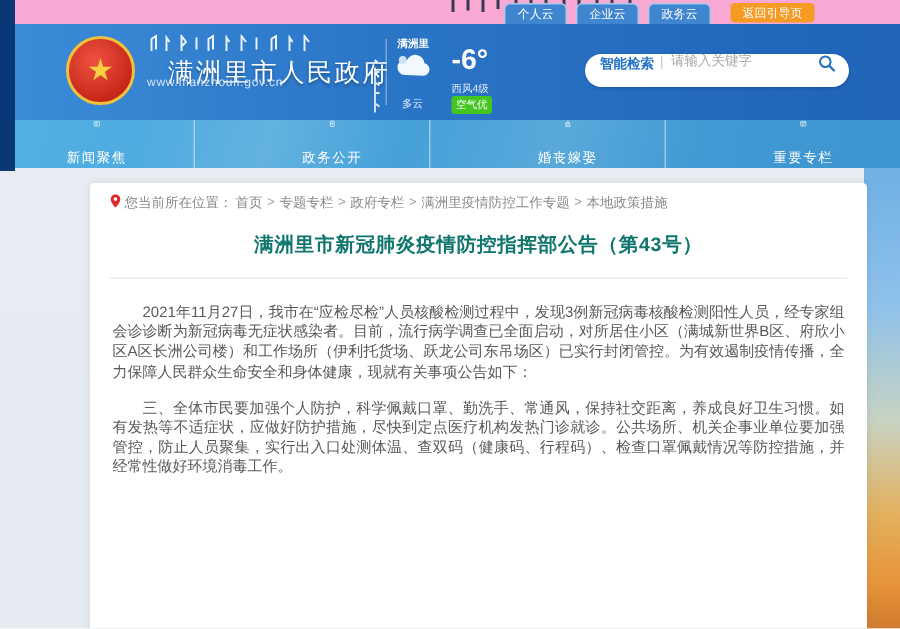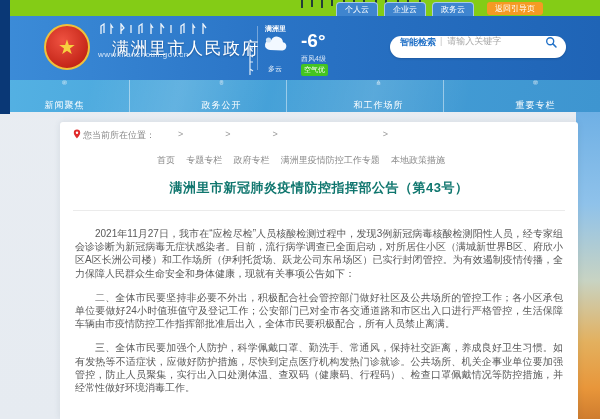--- a/index.html
+++ b/index.html
@@ -8,21 +8,21 @@
     position:relative;
     font-family:"Liberation Sans","DejaVu Sans",sans-serif;
     background:linear-gradient(180deg,#e9edf2 0%,#e6ebf1 100%);
   }
   
   .bg-right {
     position:absolute; right:0; top:112px; width:24px; height:307px;
     background:linear-gradient(180deg,#6fb0e5 0%,#8fc2ea 30%,#c8d3c2 55%,#e3b05e 75%,#e8963a 90%,#cf7c2e 100%);
   }
   
-  .topbar { position:absolute; top:0; left:0; right:0; height:16px; background:#84cc16; }
+  .topbar { position:absolute; top:0; left:0; right:0; height:16px; background:#f9a8d4; }
   .mongol-top { position:absolute; left:298px; top:0; width:132px; height:8px; overflow:hidden; }
   .cloud-tabs { position:absolute; left:336px; top:2px; display:flex; gap:6px; }
   .cloud-tab {
     height:14px; line-height:13px; padding:0 8px; font-size:8px; color:#fff;
     background:#3f85cf; border:1px solid rgba(255,255,255,.55); border-bottom:none;
     border-radius:4px 4px 0 0; text-decoration:none; cursor:pointer;
   }
   .back-btn {
     position:absolute; left:487px; top:2px; height:13px; line-height:12px;
     padding:0 8px; font-size:8px; color:#fff; background:#f59a23;
@@ -55,21 +55,21 @@
   .w-temp { position:absolute; left:38px; top:8px; font-size:19px; font-weight:bold; }
   .w-wind { position:absolute; left:38px; top:32px; font-size:7px; color:#dce9f8; }
   .w-air  { position:absolute; left:38px; top:42px; font-size:7px; color:#fff; background:#44c520; padding:1px 3px; border-radius:2px; }
   .search-pill {
     position:absolute; left:390px; top:20px; width:176px; height:22px;
     background:#fff; border-radius:11px; display:flex; align-items:flex-start;
     padding:0 8px 0 10px; box-shadow:0 1px 2px rgba(0,30,70,.25);
   }
   .s-label { font-size:9px; font-weight:bold; color:#2372c8; white-space:nowrap; }
   .s-div { font-size:9px; color:#c4c4c4; margin:0 5px 0 4px; }
-  .s-input { flex:1; min-width:0; border:none; outline:none; background:transparent; font-size:9px; color:#444; font-family:Liberation Serif, serif; }
+  .s-input { flex:1; min-width:0; border:none; outline:none; background:transparent; font-size:9px; color:#444; font-family:Liberation Mono, monospace; }
   .s-input::placeholder { color:#a8a8a8; }
   .s-icon { width:13px; height:13px; flex:0 0 auto; cursor:pointer; }
   
   .navbar {
     position:absolute; top:80px; left:0; right:0; height:32px; display:flex;
     background:linear-gradient(100deg,#54b1e3 0%,#46a2d9 40%,#3e95d0 100%);
   }
   .navbar::before {
     content:""; position:absolute; inset:0; pointer-events:none;
     background:linear-gradient(105deg,transparent 15%,rgba(255,255,255,.14) 30%,transparent 45%,rgba(255,255,255,.12) 62%,transparent 78%);
@@ -87,21 +87,21 @@
   .container {
     position:absolute; left:60px; top:122px; width:518px; height:297px;
     background:#fff; border-radius:3px 3px 0 0; box-shadow:0 0 6px rgba(60,80,110,.12);
     overflow:hidden;
   }
   .breadcrumb {
     display:flex; align-items:flex-start; gap:2px; padding:7px 14px 0 13px;
     font-size:9px; color:#8a8a8a; white-space:nowrap;
   }
   .breadcrumb .pin { width:8px; height:10px; flex:0 0 auto; }
-  .breadcrumb a { color:#8a8a8a; text-decoration:none; cursor:pointer;margin-top:25px; }
+  .breadcrumb a { color:#8a8a8a; text-decoration:none; cursor:pointer; }
   .breadcrumb .sep { color:#9a9a9a; margin:0 1px; }
   .article-title {
     margin-top:12px; text-align:center; font-size:13px; font-weight:bold; color:#0f766e;
     letter-spacing:.5px;
   }
   .title-rule { border:0; border-top:1px solid #ebebeb; margin:13px 13px 0; }
   .article-body { padding:16px 15px 0; }
   .article-body p {
     font-size:10px; line-height:13.2px; color:#595959;
     text-indent:2em; text-align:justify; margin:0 0 11px;
@@ -174,21 +174,21 @@
       <rect x="3.2" y="1.8" width="6.6" height="9.4" rx="0.8" fill="none" stroke="#fff" stroke-width="1.1"></rect>
       <path d="M4.8 4.2h3.4 M4.8 6h3.4 M4.8 7.8h2.2" stroke="#fff" stroke-width="1"></path>
     </svg>
     <span class="nlabel">政务公开</span>
   </div>
   <div class="nav-item">
     <svg class="nicon" viewBox="0 0 13 13">
       <path d="M2 11h9 M3.2 11V6.2h6.6V11 M6.5 11V8.6" fill="none" stroke="#fff" stroke-width="1.1"></path>
       <path d="M2.6 6.2 6.5 3.4 10.4 6.2 M6.5 3.4V1.8h1.6" fill="none" stroke="#fff" stroke-width="1.1"></path>
     </svg>
-    <span class="nlabel">和工作场所</span>
+    <span class="nlabel">婚丧嫁娶</span>
   </div>
   <div class="nav-item">
     <svg class="nicon" viewBox="0 0 13 13">
       <rect x="2" y="2.5" width="9" height="8" rx="1" fill="none" stroke="#fff" stroke-width="1.1"></rect>
       <path d="M2 4.8h9 M4.2 7h4.6 M4.2 8.8h3" stroke="#fff" stroke-width="1"></path>
     </svg>
     <span class="nlabel">重要专栏</span>
   </div>
 </nav>
 
@@ -210,16 +210,15 @@
     <a>满洲里疫情防控工作专题</a>
     <span class="sep">&gt;</span>
     <a>本地政策措施</a>
   </div>
 
   <h1 class="article-title">满洲里市新冠肺炎疫情防控指挥部公告（第43号）</h1>
   <hr class="title-rule">
 
   <article class="article-body">
     <p>2021年11月27日，我市在“应检尽检”人员核酸检测过程中，发现3例新冠病毒核酸检测阳性人员，经专家组会诊诊断为新冠病毒无症状感染者。目前，流行病学调查已全面启动，对所居住小区（满城新世界B区、府欣小区A区长洲公司楼）和工作场所（伊利托货场、跃龙公司东吊场区）已实行封闭管控。为有效遏制疫情传播，全力保障人民群众生命安全和身体健康，现就有关事项公告如下：</p>
-    <p>二、全体市民要坚持非必要不外出，积极配合社会管控部门做好社区及公共场所的管控工作；各小区承包单位要做好24小时值班值守及登记工作；公安部门已对全市各交通道路和市区出入口进行严格管控，生活保障车辆由市疫情防控工作指挥部批准后出入，全体市民要积极配合，所有人员禁止离满。</p>
     <p>三、全体市民要加强个人防护，科学佩戴口罩、勤洗手、常通风，保持社交距离，养成良好卫生习惯。如有发热等不适症状，应做好防护措施，尽快到定点医疗机构发热门诊就诊。公共场所、机关企事业单位要加强管控，防止人员聚集，实行出入口处测体温、查双码（健康码、行程码）、检查口罩佩戴情况等防控措施，并经常性做好环境消毒工作。</p>
   </article>
 </main>
 
 </body></html>

